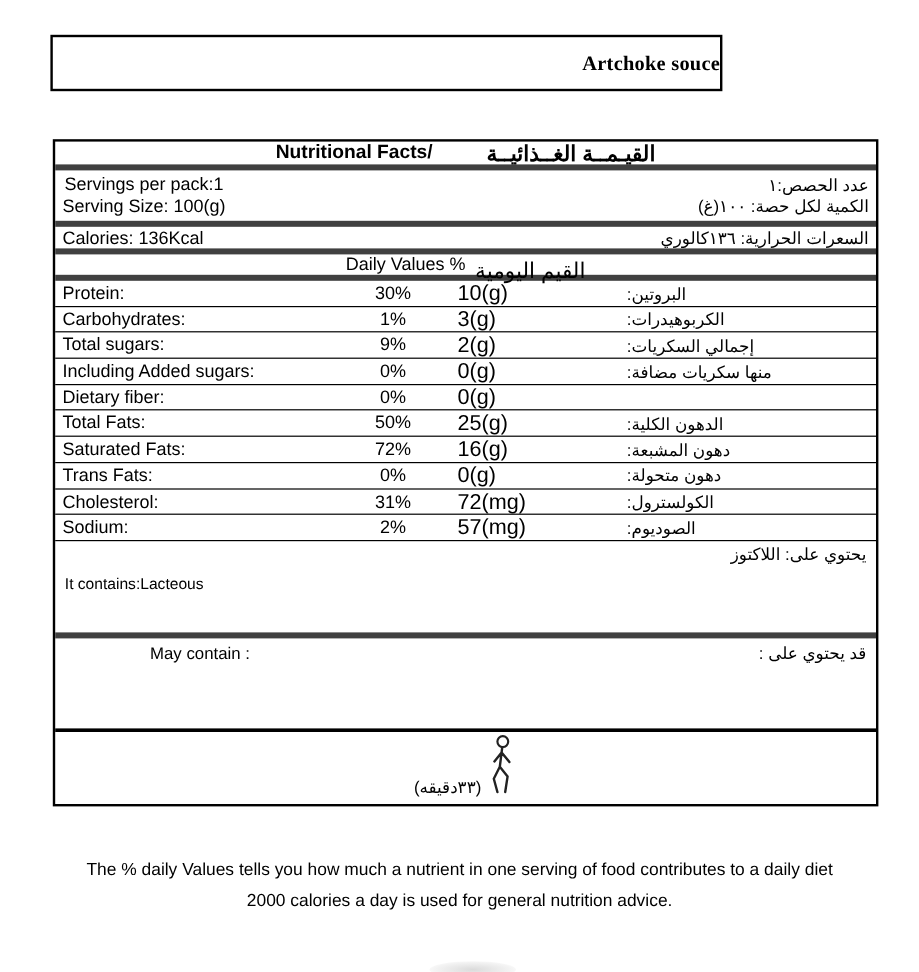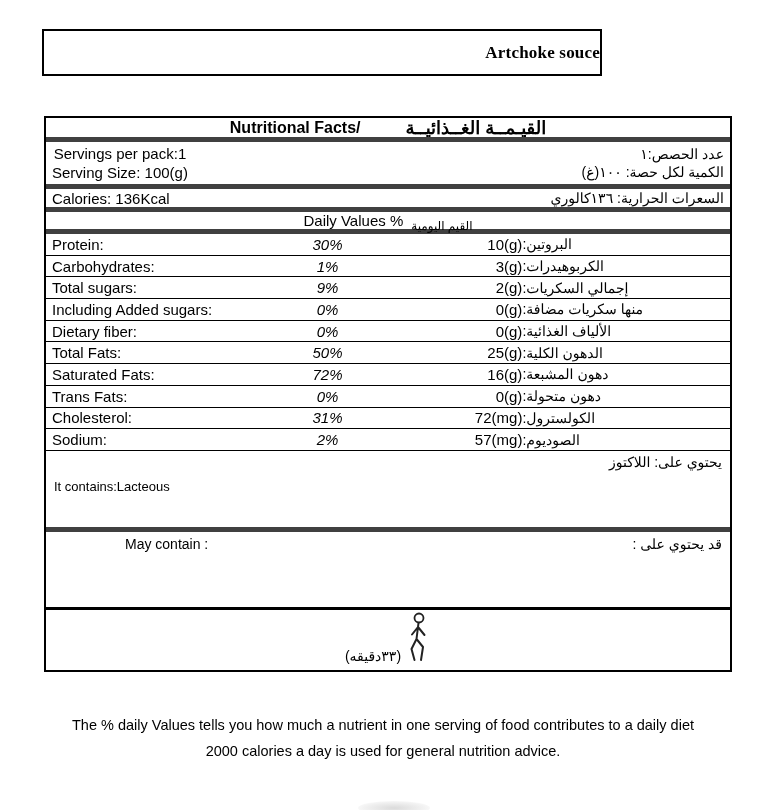--- a/index.html
+++ b/index.html
@@ -33,30 +33,30 @@
   .col-stack{display:flex;flex-direction:column;justify-content:center;gap:2px;}
   .col-stack.left{text-align:center;font-size:15px;}
   .col-stack.right{text-align:right;font-size:14px;direction:rtl;}
 
   .r-calories{height:23px;justify-content:space-between;}
   .r-calories .en{font-size:15px;}
   .r-calories .ar{font-size:14px;direction:rtl;}
 
   .r-daily{height:22px;justify-content:center;gap:8px;}
   .r-daily .en{font-size:15px;}
-  .r-daily .ar{font-size:12px;direction:rtl;margin-top:11px;}
+  .r-daily .ar{font-size:18px;direction:rtl;margin-top:11px;}
 
   .nrow{
     height:21.7px;border-bottom:1px solid #000;box-sizing:border-box;
     display:grid;grid-template-columns:33% 16% 21% 30%;
     align-items:center;padding:0 6px;
   }
   .nrow .c-en{font-size:15px;text-align:left;}
-  .nrow .c-pct{font-size:15px;text-align:center;font-style:italic;}
-  .nrow .c-amt{font-size:15px;text-align:right;}
+  .nrow .c-pct{font-size:15px;text-align:center;}
+  .nrow .c-amt{font-size:18px;text-align:left;}
   .nrow .c-ar{font-size:14px;text-align:left;direction:rtl;}
 
   .r-allergens{height:23px;justify-content:center;gap:38px;font-weight:bold;}
   .r-allergens .en{font-size:16px;}
   .r-allergens .sep{font-size:16px;}
   .r-allergens .ar{font-size:15px;direction:rtl;}
 
   .r-contains{height:81px;display:block;padding:3px 8px;}
   .contains-ar{text-align:right;direction:rtl;font-size:14px;}
   .contains-en{text-align:left;font-size:13px;margin-top:9px;}
@@ -140,21 +140,20 @@
       <div class="nrow">
         <span class="c-en">Including Added sugars:</span>
         <span class="c-pct">0%</span>
         <span class="c-amt">0(g)</span>
         <span class="c-ar">منها سكريات مضافة:</span>
       </div>
       <div class="nrow">
         <span class="c-en">Dietary fiber:</span>
         <span class="c-pct">0%</span>
         <span class="c-amt">0(g)</span>
-        <span class="c-ar">الألياف الغذائية:</span>
       </div>
       <div class="nrow">
         <span class="c-en">Total Fats:</span>
         <span class="c-pct">50%</span>
         <span class="c-amt">25(g)</span>
         <span class="c-ar">الدهون الكلية:</span>
       </div>
       <div class="nrow">
         <span class="c-en">Saturated Fats:</span>
         <span class="c-pct">72%</span>

